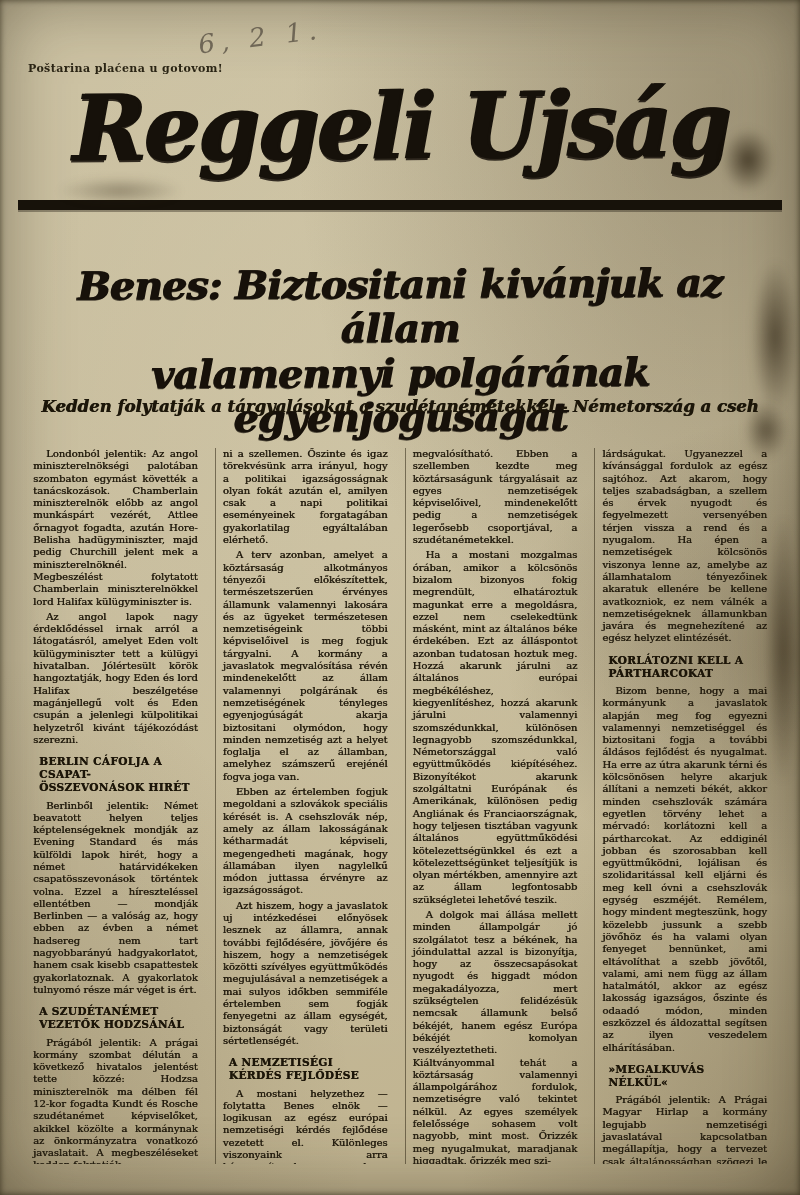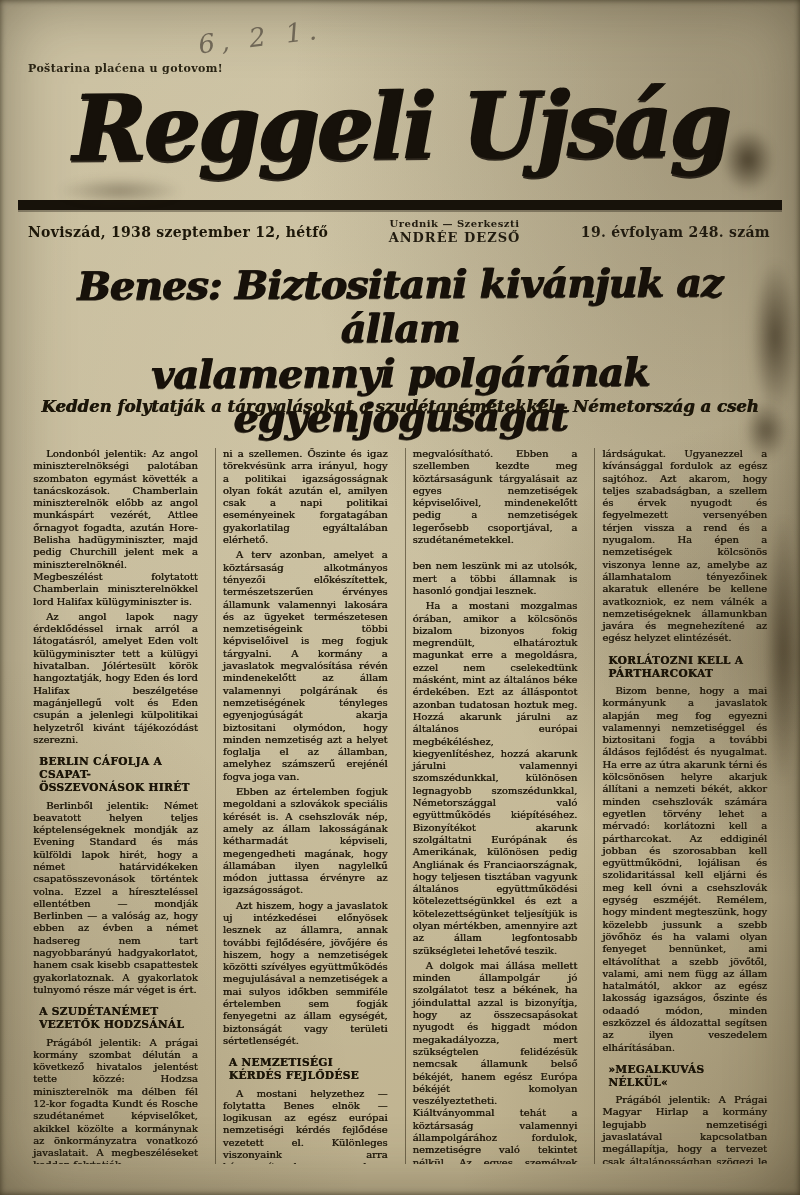--- a/index.html
+++ b/index.html
@@ -129,28 +129,20 @@
   <div class="handwritten">6, 2 1.</div>
 
   <div class="topstrip">
     <div class="postage">Poštarina plaćena u gotovom!</div>
   </div>
 
   <h1 class="masthead">Reggeli Ujság</h1>
 
   <div class="thick-bar"></div>
 
-  <div class="dateline">
-    <div class="dl-left">Noviszád, 1938 szeptember 12, hétfő</div>
-    <div class="dl-center">
-      <div class="dl-editor-label">Urednik — Szerkeszti</div>
-      <div class="dl-editor-name">ANDRÉE DEZSŐ</div>
-    </div>
-    <div class="dl-right">19. évfolyam 248. szám</div>
-  </div>
 
   <div class="headline">
     <div>Benes: Biztositani kivánjuk az állam</div>
     <div>valamennyi polgárának</div>
     <div>egyenjoguságát</div>
   </div>
 
   <div class="subheadline">
     <div>Kedden folytatják a tárgyalásokat a szudétanémetekkel - Németország a cseh</div>
   </div>
@@ -168,21 +160,20 @@
     <div class="col">
         <p class="col-para no-indent">ni a szellemen. Őszinte és igaz törekvésünk arra irányul, hogy a politikai igazságosságnak olyan fokát azután el, amilyen csak a napi politikai eseményeinek forgatagában gyakorlatilag egyáltalában elérhető.</p>
         <p class="col-para">A terv azonban, amelyet a köztársaság alkotmányos tényezői előkészítettek, természetszerűen érvényes államunk valamennyi lakosára és az ügyeket természetesen nemzetiségeink többi képviselőivel is meg fogjuk tárgyalni. A kormány a javaslatok megvalósítása révén mindenekelőtt az állam valamennyi polgárának és nemzetiségének tényleges egyenjogúságát akarja biztositani olymódon, hogy minden nemzetiség azt a helyet foglalja el az államban, amelyhez számszerű erejénél fogva joga van.</p>
         <p class="col-para">Ebben az értelemben fogjuk megoldani a szlovákok speciális kérését is. A csehszlovák nép, amely az állam lakosságának kétharmadát képviseli, megengedheti magának, hogy államában ilyen nagylelkű módon juttassa érvényre az igazságosságot.</p>
         <p class="col-para">Azt hiszem, hogy a javaslatok uj intézkedései előnyösek lesznek az államra, annak további fejlődésére, jövőjére és hiszem, hogy a nemzetiségek közötti szívélyes együttműködés megujulásával a nemzetiségek a mai sulyos időkben semmiféle értelemben sem fogják fenyegetni az állam egységét, biztonságát vagy területi sértetlenségét.</p>
         <h3 class="col-subhead">A NEMZETISÉGI KÉRDÉS FEJLŐDÉSE</h3>
         <p class="col-para">A mostani helyzethez — folytatta Benes elnök — logikusan az egész európai nemzetiségi kérdés fejlődése vezetett el. Különleges viszonyaink arra kényszerítenek, hogy nemzetiségi ügyeinket elsőnek rendezzük ilyen méltányos és igazságos módon. Államunk valamennyi nemzetisége kulturális szempontból igen magas fejlettségű. Különösen áll ez arra a két nemzetiségre, amely számszerűen a legnagyobb. Ez a két nemzetiség erősen fejlett nemzeti érzéssel rendelkezik és a történelem folyamán igensok emberi értékkel gazdagította az általános emberi kulturát. Épen ezért természetes, hogy e két nemzetiség, de a többi nemzetiség ügyében is, az egyéb középeurópai népekhez viszonyítva, igen gyors tempóban kell előrehaladnunk. De ebben a tekintet-</p>
       </div>
     <div class="col">
         <p class="col-para no-indent">megvalósítható. Ebben a szellemben kezdte meg köztársaságunk tárgyalásait az egyes nemzetiségek képviselőivel, mindenekelőtt pedig a nemzetiségek legerősebb csoportjával, a szudétanémetekkel.</p>
-        <p class="col-para no-indent gap-top">ben nem leszünk mi az utolsók, mert a többi államnak is hasonló gondjai lesznek.</p>
         <p class="col-para">Ha a mostani mozgalmas órában, amikor a kölcsönös bizalom bizonyos fokig megrendült, elhatároztuk magunkat erre a megoldásra, ezzel nem cselekedtünk másként, mint az általános béke érdekében. Ezt az álláspontot azonban tudatosan hoztuk meg. Hozzá akarunk járulni az általános európai megbékéléshez, kiegyenlítéshez, hozzá akarunk járulni valamennyi szomszédunkkal, különösen legnagyobb szomszédunkkal, Németországgal való együttműködés kiépítéséhez. Bizonyítékot akarunk szolgáltatni Európának és Amerikának, különösen pedig Angliának és Franciaországnak, hogy teljesen tisztában vagyunk általános együttműködési kötelezettségünkkel és ezt a kötelezettségünket teljesítjük is olyan mértékben, amennyire azt az állam legfontosabb szükségletei lehetővé teszik.</p>
         <p class="col-para">A dolgok mai állása mellett minden állampolgár jó szolgálatot tesz a békének, ha jóindulattal azzal is bizonyítja, hogy az összecsapásokat nyugodt és higgadt módon megakadályozza, mert szükségtelen felidézésük nemcsak államunk belső békéjét, hanem egész Európa békéjét komolyan veszélyeztetheti. Kiáltványommal tehát a köztársaság valamennyi állampolgárához fordulok, nemzetiségre való tekintet nélkül. Az egyes személyek felelőssége sohasem volt nagyobb, mint most. Őrizzék meg nyugalmukat, maradjanak higgadtak, őrizzék meg szi-</p>
       </div>
     <div class="col">
         <p class="col-para no-indent">lárdságukat. Ugyanezzel a kívánsággal fordulok az egész sajtóhoz. Azt akarom, hogy teljes szabadságban, a szellem és érvek nyugodt és fegyelmezett versenyében térjen vissza a rend és a nyugalom. Ha épen a nemzetiségek kölcsönös viszonya lenne az, amelybe az államhatalom tényezőinek akaratuk ellenére be kellene avatkozniok, ez nem válnék a nemzetiségeknek államunkban javára és megnehezítené az egész helyzet elintézését.</p>
         <h3 class="col-subhead">KORLÁTOZNI KELL A PÁRTHARCOKAT</h3>
         <p class="col-para">Bizom benne, hogy a mai kormányunk a javaslatok alapján meg fog egyezni valamennyi nemzetiséggel és biztositani fogja a további áldásos fejlődést és nyugalmat. Ha erre az útra akarunk térni és kölcsönösen helyre akarjuk állítani a nemzeti békét, akkor minden csehszlovák számára egyetlen törvény lehet a mérvadó: korlátozni kell a pártharcokat. Az eddiginél jobban és szorosabban kell együttműködni, lojálisan és szolidaritással kell eljárni és meg kell óvni a csehszlovák egység eszméjét. Remélem, hogy mindent megteszünk, hogy közelebb jussunk a szebb jövőhöz és ha valami olyan fenyeget bennünket, ami eltávolíthat a szebb jövőtől, valami, ami nem függ az állam hatalmától, akkor az egész lakosság igazságos, őszinte és odaadó módon, minden eszközzel és áldozattal segítsen az ilyen veszedelem elhárításában.</p>
         <h3 class="col-subhead">»MEGALKUVÁS NÉLKÜL«</h3>
         <p class="col-para">Prágából jelentik: A Prágai Magyar Hirlap a kormány legujabb nemzetiségi javaslatával kapcsolatban megállapítja, hogy a tervezet csak általánosságban szögezi le a csehszlovákiai nemzeti egyenjogúságot s a nemzeti önkormányzat helyett nagymegye-rendszert kíván létesíteni. A lap »Megalkuvás nélkül« című vezércikke többek között ezeket írja: Mi, nemzetiségiek két évtizede jó idegekkel éltük át a próbákat. Ugyanilyen nyugalommal tekintünk a mostani bizonytalanságok idején is a biztosabb és nyugalmasabb holnap elé.</p>
       </div>

